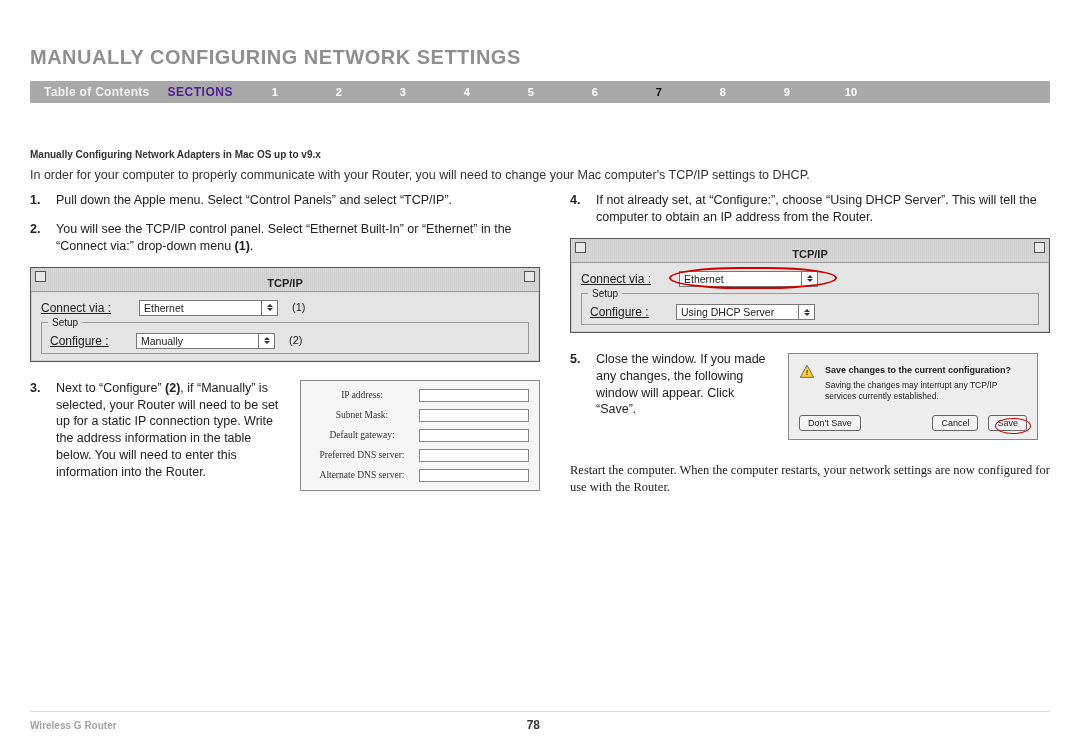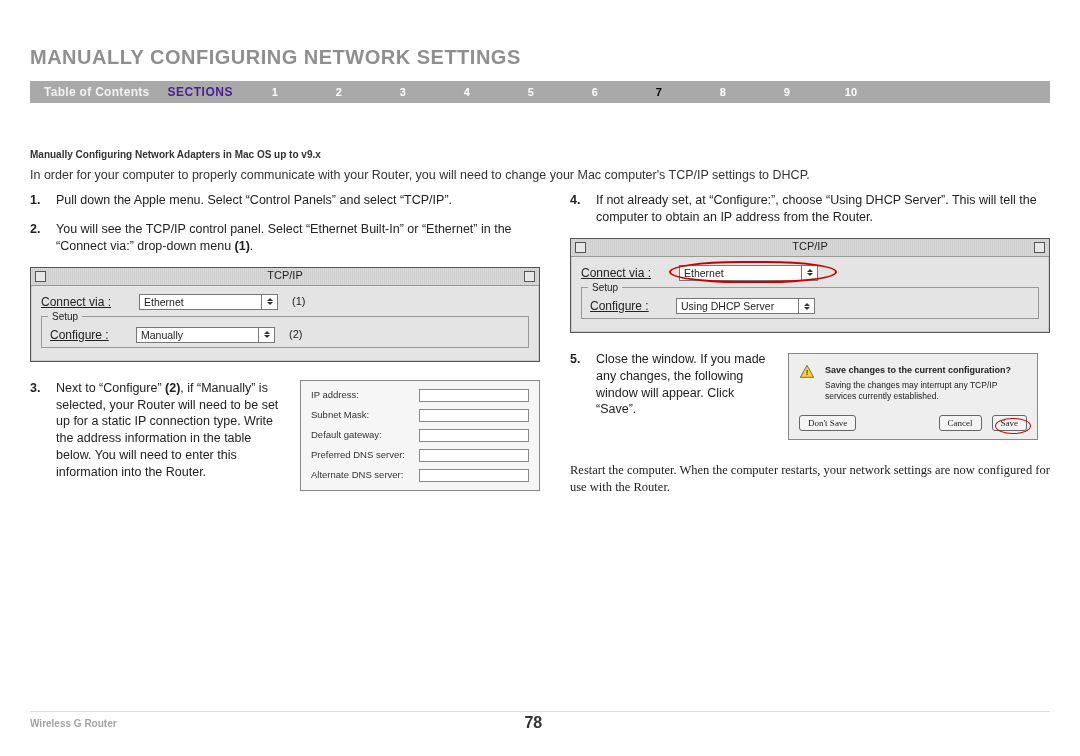--- a/index.html
+++ b/index.html
@@ -16,53 +16,53 @@
   .subhead { font-weight: 700; font-size: 10px; margin-bottom: 8px; }
   .intro { font-size: 12.5px; margin-bottom: 10px; }
   ol.steps { list-style: none; padding: 0; }
   ol.steps > li { display: flex; gap: 10px; margin-bottom: 12px; }
   ol.steps > li .num { font-weight: 700; min-width: 16px; }
   ol.steps > li .body { flex: 1; }
   .bold-inline { font-weight: 700; }
 
   
   .tcpip-panel { border: 1px solid #555; background: #e4e4e4; width: 510px; height: 95px; position: relative; margin: 8px 0 18px 0; box-shadow: inset 0 0 0 1px #ccc; }
-  .tcpip-titlebar { height: 18px; background: repeating-linear-gradient(to right, #d8d8d8 0 1px, #cfcfcf 1px 2px); border-bottom: 1px solid #999; display: flex; align-items: flex-start; justify-content: center; position: relative; font-size: 11px; font-weight: 400; color: #222; }
+  .tcpip-titlebar { height: 24px; background: repeating-linear-gradient(to right, #d8d8d8 0 1px, #cfcfcf 1px 2px); border-bottom: 1px solid #999; display: flex; align-items: flex-end; justify-content: center; position: relative; font-size: 11px; font-weight: 700; color: #222; }
   .tcpip-titlebar .closebox { position: absolute; left: 4px; top: 3px; width: 11px; height: 11px; border:1px solid #555; background: #e8e8e8; }
   .tcpip-titlebar .zoombox { position: absolute; right: 4px; top: 3px; width: 11px; height: 11px; border:1px solid #555; background: #e8e8e8; }
   .tcpip-body { padding: 8px 10px 6px 10px; font-size: 10.5px; color: #222; }
   .row { display: flex; align-items: center; gap: 8px; margin-bottom: 6px; }
   .row .lbl { width: 90px; font-size: 12px; text-decoration: underline; }
   .sel { border: 1px solid #777; background: #fff; height: 16px; width: 139px; display: flex; align-items: center; padding: 0 4px; font-size: 10.5px; position: relative; }
   .sel .arrowbox { position: absolute; right: 0; top: -1px; width: 16px; height: 16px; border-left: 1px solid #777; display:flex; flex-direction:column; align-items:center; justify-content:center; }
   .sel .arrowbox::before { content:""; border-left:3px solid transparent; border-right:3px solid transparent; border-bottom:3px solid #333; margin-bottom:1px;}
   .sel .arrowbox::after { content:""; border-left:3px solid transparent; border-right:3px solid transparent; border-top:3px solid #333;}
   .marker { font-size: 11px; margin-left: 6px; }
   .setup-group { border: 1px solid #999; margin-top: 2px; padding: 10px 8px 4px 8px; position: relative; }
   .setup-group .legend { position: absolute; top: -7px; left: 6px; background: #e4e4e4; padding: 0 4px; font-size: 10px; }
   .ellipse { border: 2px solid #c00; border-radius: 50%/60%; position: absolute; pointer-events: none; }
 
   .step3-wrap { display: flex; gap: 16px; align-items: flex-start; }
   .addr-table { border: 1px solid #888; background: #f6f6f6; width: 240px; padding: 8px 10px; font-size: 9.5px; color: #333; }
   .addr-row { display: flex; align-items: center; gap: 6px; margin-bottom: 7px; }
-  .addr-row .albl { width: 102px; text-align: left; }
+  .addr-row .albl { width: 102px; text-align: center; font-family: Liberation Serif, serif; }
   .addr-row .afld { flex:1; height: 13px; border: 1px solid #888; background: #fff; }
 
   .save-dialog { border: 1px solid #888; background: #eee; width: 250px; padding: 10px 10px 8px 10px; font-size: 9px; color: #222; position: relative; margin-top: 2px; }
   .save-dialog .warn { position: absolute; left: 10px; top: 10px; width: 16px; height: 16px; }
   .save-dialog .warn svg { width: 16px; height: 16px; }
   .save-dialog .msg { margin-left: 26px; font-weight: 700; margin-bottom: 4px; }
   .save-dialog .sub { margin-left: 26px; font-size: 8.5px; font-weight: 400; margin-bottom: 14px; line-height: 1.25; }
   .save-dialog .btnrow { display: flex; justify-content: flex-end; gap: 10px; }
-  .dlg-btn { border: 1px solid #666; background: #f4f4f4; border-radius: 3px; padding: 1px 8px; font-size: 9px; cursor: pointer; font-family: Liberation Serif, serif; }
+  .dlg-btn { border: 1px solid #666; background: #f4f4f4; border-radius: 3px; padding: 1px 8px; font-size: 9px; cursor: pointer; }
   .save-circle { border: 1.5px solid #c00; border-radius: 50%; position: absolute; width: 36px; height: 16px; right: 6px; bottom: 5px; pointer-events:none; }
 
   .footer { position: absolute; left: 30px; right: 30px; bottom: 24px; display: flex; justify-content: space-between; align-items: center; }
   .footer-left { font-size: 10px; font-weight: 700; color: #a3a3a3; }
-  .footer-page { font-size: 16px; font-weight: 700; color: #333; }
+  .footer-page { font-size: 12px; font-weight: 700; color: #333; }
   .hr { border-top: 1px solid #ddd; position: absolute; left: 30px; right: 30px; bottom: 44px; }
 
   .step5-wrap { display: flex; gap: 18px; align-items: flex-start; }
 </style>
 </head>
 <body>
 
 <div class="page">
   <div class="title">MANUALLY CONFIGURING NETWORK SETTINGS</div>
 

